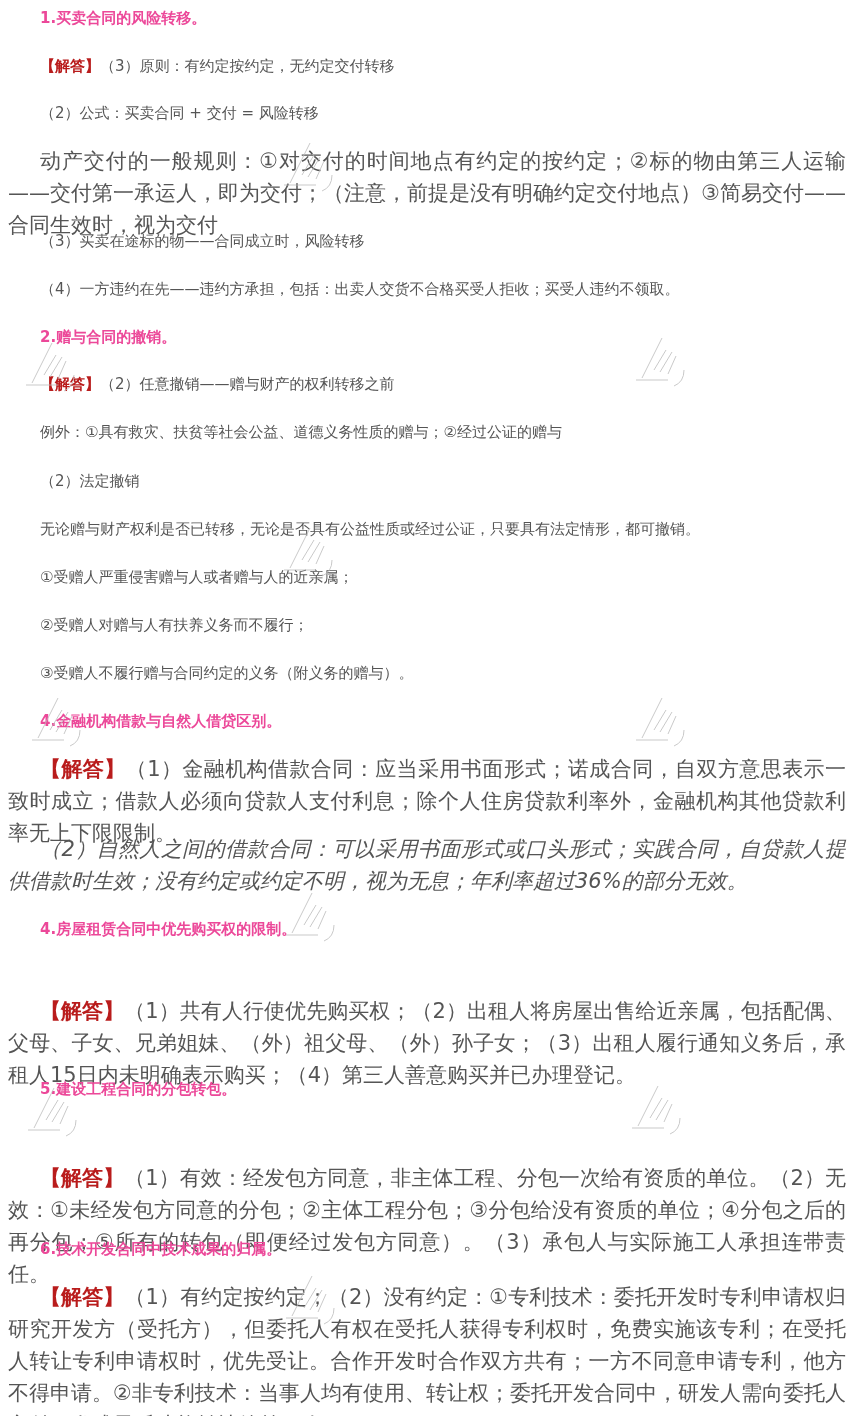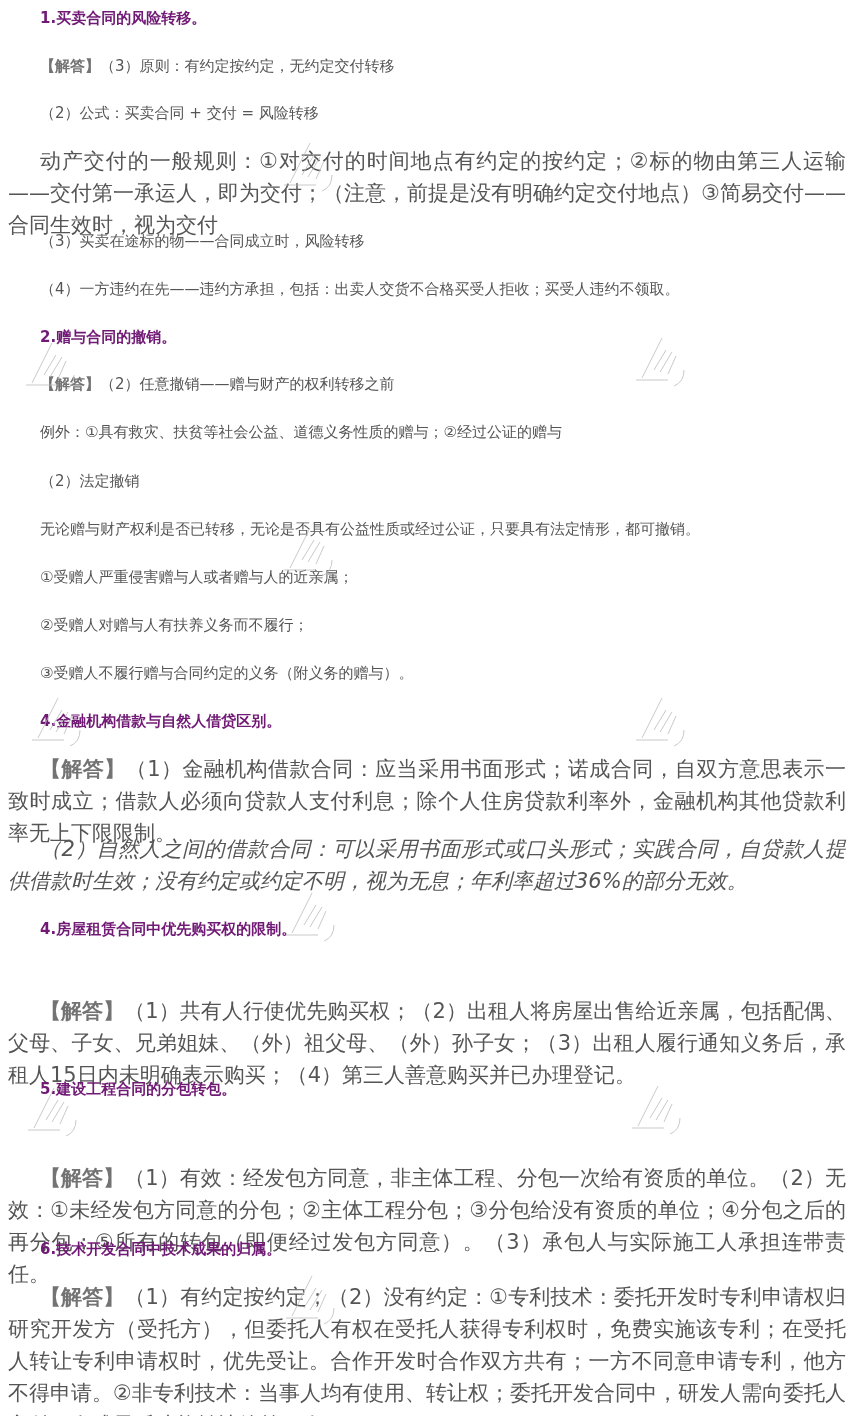--- a/index.html
+++ b/index.html
@@ -13,24 +13,24 @@
     position: absolute; left: 0; width: 853px;
     font-size: 15px; line-height: 32px; white-space: nowrap;
   }
   .para {
     position: absolute; left: 8px; width: 838px;
     font-size: 21px; line-height: 32px;
     text-indent: 32px; text-align: justify;
   }
   .heading {
     position: absolute; left: 40px;
-    font-size: 15px; font-weight: bold; color: #701a75;
+    font-size: 15px; font-weight: bold; color: #ec4899;
     line-height: 32px; white-space: nowrap;
   }
-  .ans { font-weight: bold; color: #737373; margin-top: 13px; }
+  .ans { font-weight: bold; color: #b91c1c; margin-top: 13px; }
   .ind { padding-left: 40px; }
   .wm { position: absolute; width: 90px; height: 60px; pointer-events: none; }
 </style>
 </head>
 <body>
 
 <div class="doc">
 
   <div class="heading" style="top:2px;">1.买卖合同的风险转移。</div>
   <div class="line ind" style="top:50px;">

